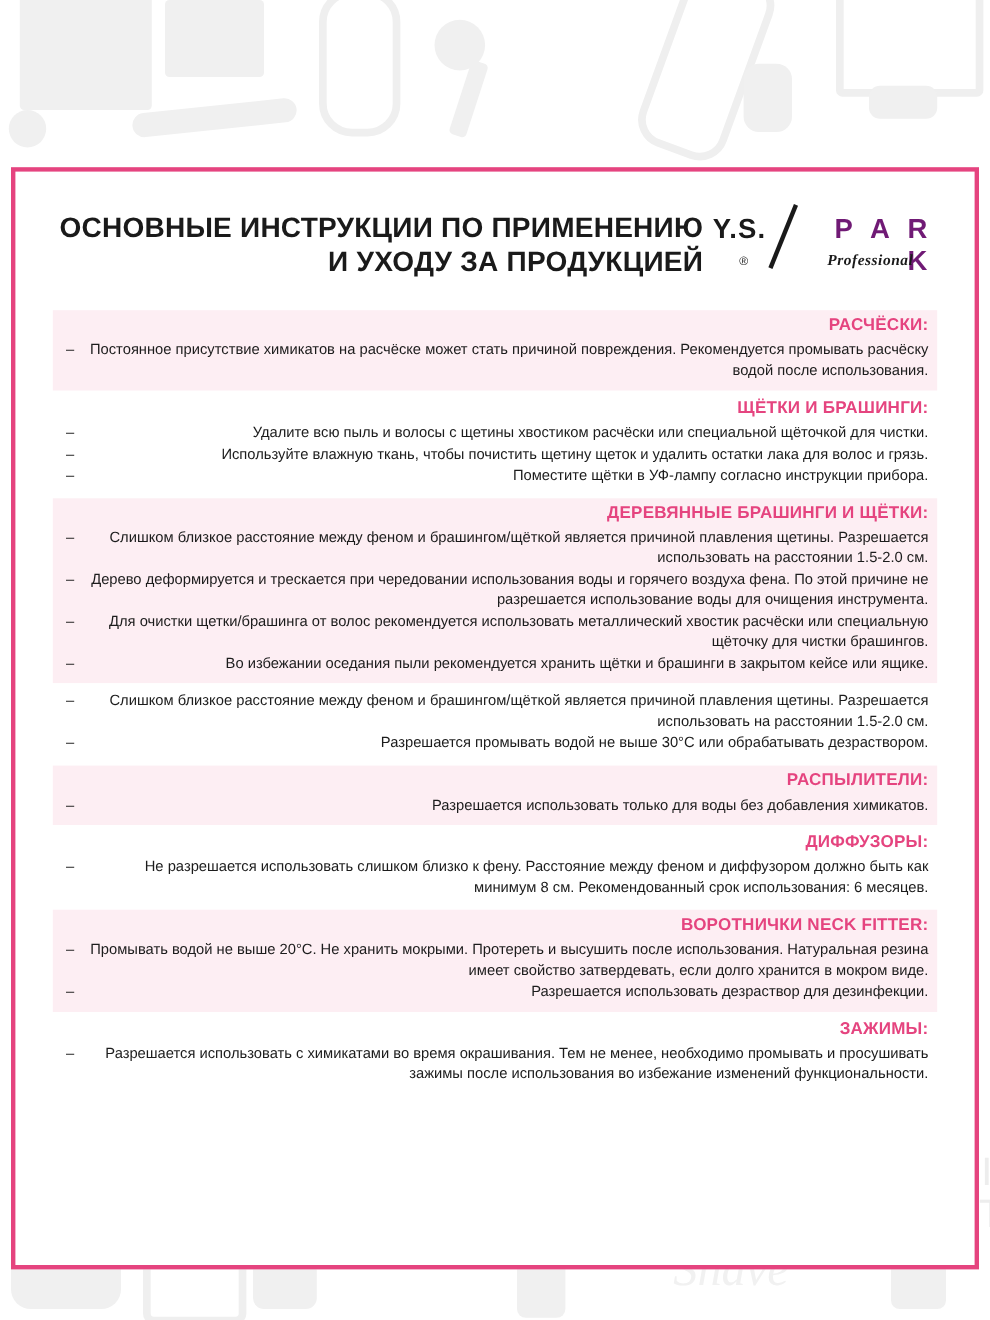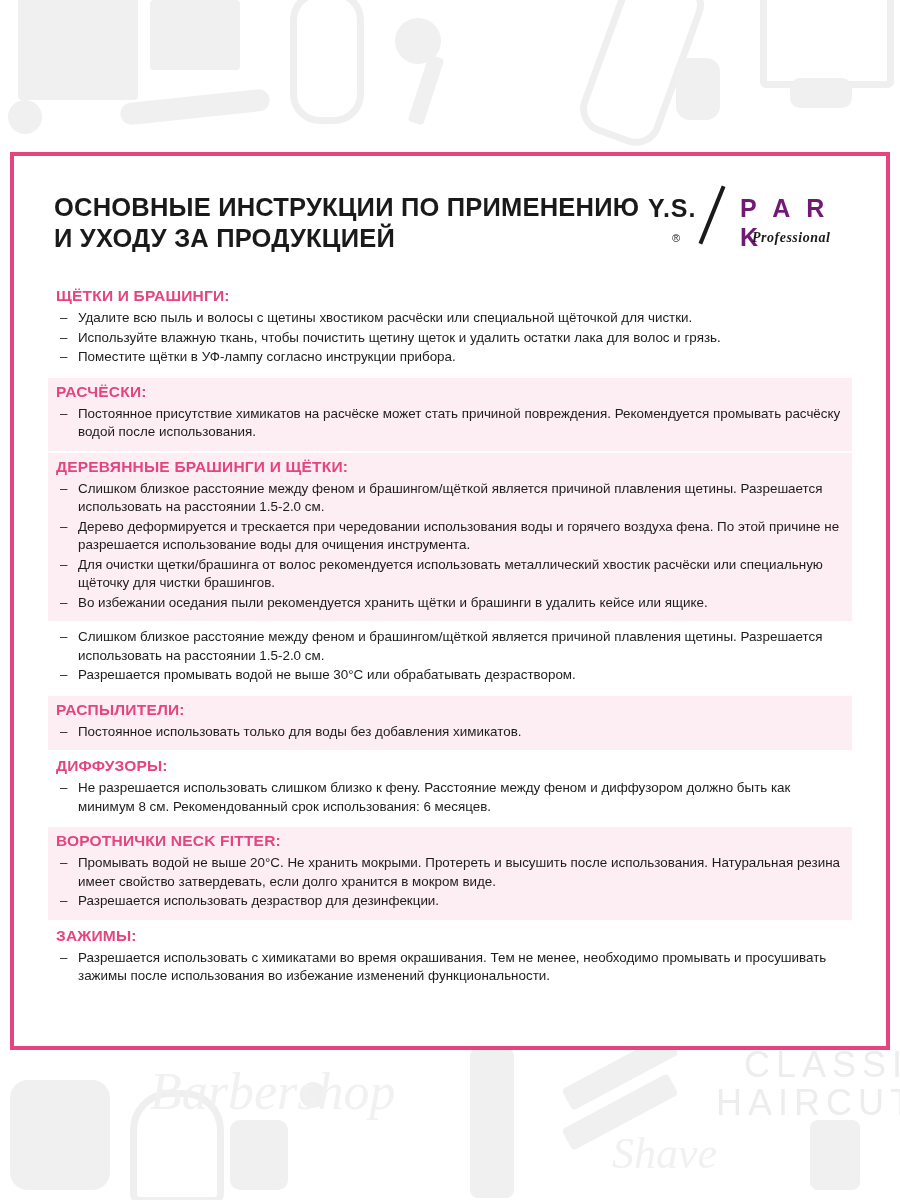--- a/index.html
+++ b/index.html
@@ -52,25 +52,26 @@
     font-style: italic;
     font-size: 52px;
   }
 
   
   .card {
     position: absolute;
     left: 10px;
     top: 152px;
     width: 880px;
-    height: 898px;
+    height: 1002px;
     box-sizing: border-box;
     border: 4px solid #e5447f;
     background: #ffffff;
     padding: 30px 34px 20px 34px;
+    text-align: right;
   }
 
   .header {
     display: flex;
     align-items: flex-start;
     justify-content: space-between;
     margin-bottom: 22px;
   }
   .title {
     font-size: 25.5px;
@@ -216,53 +217,53 @@
     <div class="logo">
       <div class="logo-ys">Y.S.</div>
       <div class="logo-slash"></div>
       <div class="logo-park">P A R K</div>
       <div class="logo-prof">Professional</div>
       <div class="logo-reg">®</div>
     </div>
   </div>
 
   <div id="sections">
+      <div class="section shaded">
+        <div class="section-title">РАСЧЁСКИ:</div>
+        <ul class="bullet-list">
+          <li class="bullet">Постоянное присутствие химикатов на расчёске может стать причиной повреждения. Рекомендуется промывать расчёску водой после использования.</li>
+        </ul>
+      </div>
       <div class="section">
         <div class="section-title">ЩЁТКИ И БРАШИНГИ:</div>
         <ul class="bullet-list">
           <li class="bullet">Удалите всю пыль и волосы с щетины хвостиком расчёски или специальной щёточкой для чистки.</li>
           <li class="bullet">Используйте влажную ткань, чтобы почистить щетину щеток и удалить остатки лака для волос и грязь.</li>
           <li class="bullet">Поместите щётки в УФ-лампу согласно инструкции прибора.</li>
         </ul>
       </div>
       <div class="section shaded">
-        <div class="section-title">РАСЧЁСКИ:</div>
-        <ul class="bullet-list">
-          <li class="bullet">Постоянное присутствие химикатов на расчёске может стать причиной повреждения. Рекомендуется промывать расчёску водой после использования.</li>
-        </ul>
-      </div>
-      <div class="section shaded">
         <div class="section-title">ДЕРЕВЯННЫЕ БРАШИНГИ И ЩЁТКИ:</div>
         <ul class="bullet-list">
           <li class="bullet">Слишком близкое расстояние между феном и брашингом/щёткой является причиной плавления щетины. Разрешается использовать на расстоянии 1.5-2.0 см.</li>
           <li class="bullet">Дерево деформируется и трескается при чередовании использования воды и горячего воздуха фена. По этой причине не разрешается использование воды для очищения инструмента.</li>
           <li class="bullet">Для очистки щетки/брашинга от волос рекомендуется использовать металлический хвостик расчёски или специальную щёточку для чистки брашингов.</li>
-          <li class="bullet">Во избежании оседания пыли рекомендуется хранить щётки и брашинги в удалить кейсе или ящике.</li>
+          <li class="bullet">Во избежании оседания пыли рекомендуется хранить щётки и брашинги в закрытом кейсе или ящике.</li>
         </ul>
       </div>
       <div class="section">
         <ul class="bullet-list">
           <li class="bullet">Слишком близкое расстояние между феном и брашингом/щёткой является причиной плавления щетины. Разрешается использовать на расстоянии 1.5-2.0 см.</li>
           <li class="bullet">Разрешается промывать водой не выше 30°С или обрабатывать дезраствором.</li>
         </ul>
       </div>
       <div class="section shaded">
         <div class="section-title">РАСПЫЛИТЕЛИ:</div>
         <ul class="bullet-list">
-          <li class="bullet">Постоянное использовать только для воды без добавления химикатов.</li>
+          <li class="bullet">Разрешается использовать только для воды без добавления химикатов.</li>
         </ul>
       </div>
       <div class="section">
         <div class="section-title">ДИФФУЗОРЫ:</div>
         <ul class="bullet-list">
           <li class="bullet">Не разрешается использовать слишком близко к фену. Расстояние между феном и диффузором должно быть как минимум 8 см. Рекомендованный срок использования: 6 месяцев.</li>
         </ul>
       </div>
       <div class="section shaded">
         <div class="section-title">ВОРОТНИЧКИ NECK FITTER:</div>

